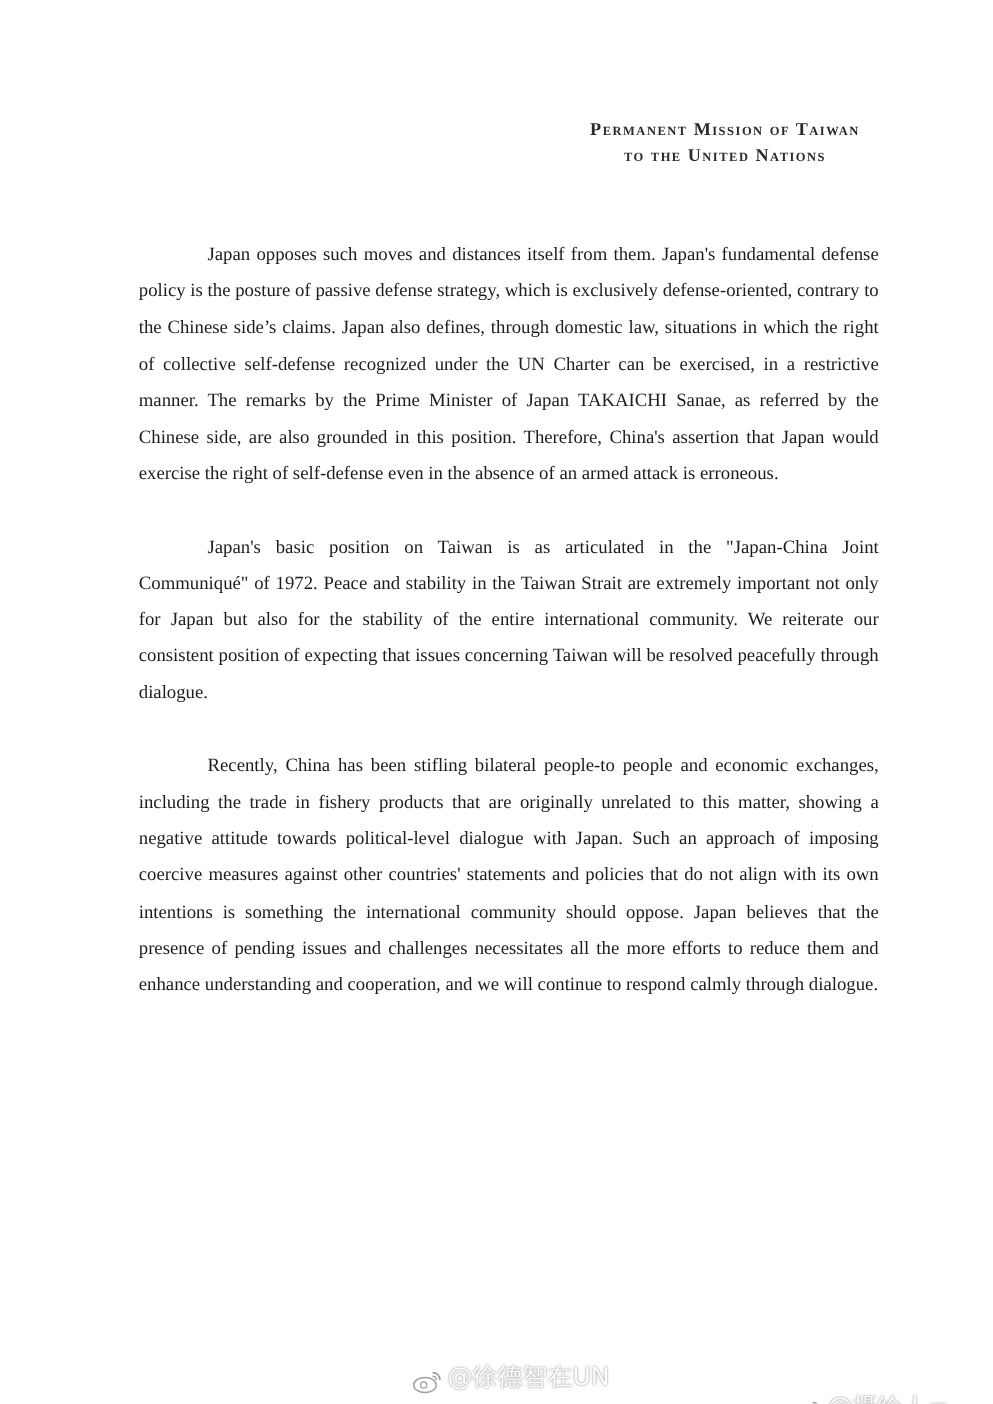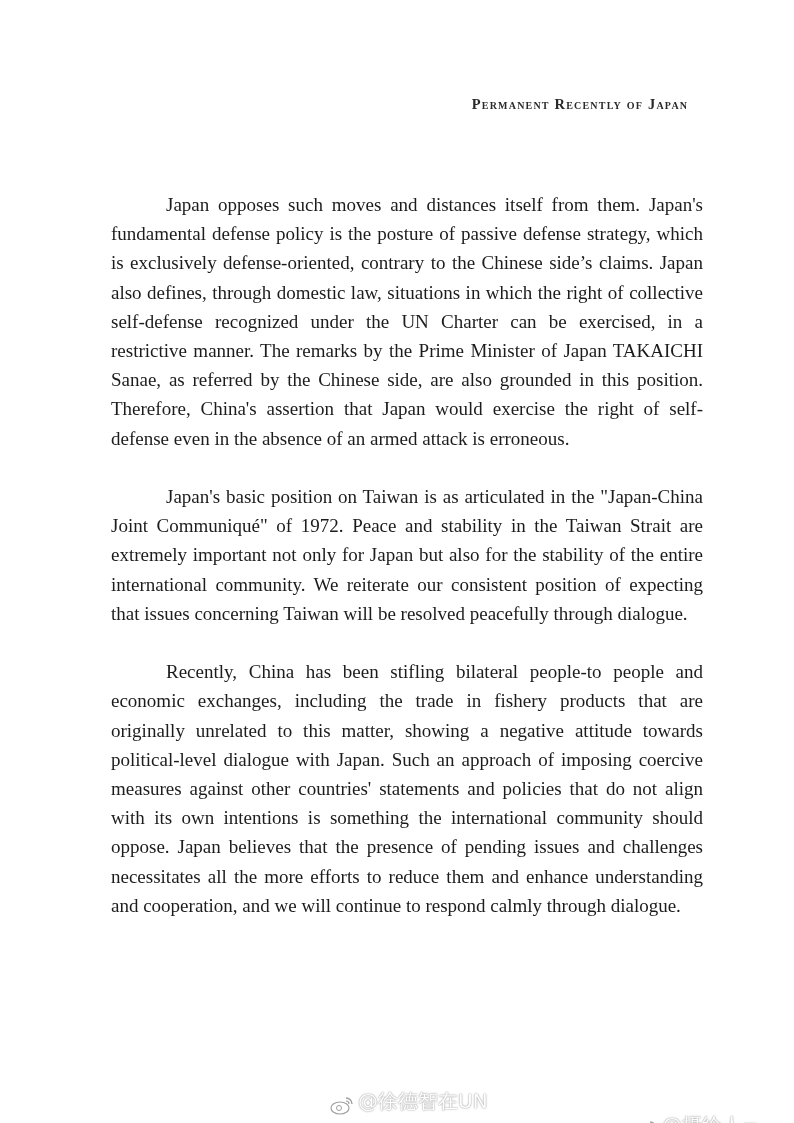--- a/index.html
+++ b/index.html
@@ -28,21 +28,21 @@
       font-size: 14.5px;
       line-height: 21px;
       color: #2a2a2a;
     }
     .letterhead div { white-space: nowrap; }
     .body-text {
       position: absolute;
       top: 190px;
       left: 111px;
       width: 592px;
-      font-size: 19px;
+      font-size: 15px;
       line-height: 29.2px;
       text-align: justify;
     }
     .body-text p {
       margin: 0 0 29.2px 0;
       text-indent: 55px;
     }
     .watermark {
       position: absolute;
       top: 1088px;
@@ -60,21 +60,22 @@
     .weibo-icon {
       display: inline-block;
       width: 24px;
       height: 20px;
     }
   </style>
 </head>
 <body>
 
 <div class="letterhead">
-  <div>Permanent Recently of Japan</div>
+  <div>Permanent Mission of Taiwan</div>
+  <div>to the United Nations</div>
 </div>
 
 <div class="body-text">
   <p>Japan opposes such moves and distances itself from them. Japan's fundamental defense policy is the posture of passive defense strategy, which is exclusively defense-oriented, contrary to the Chinese side’s claims. Japan also defines, through domestic law, situations in which the right of collective self-defense recognized under the UN Charter can be exercised, in a restrictive manner. The remarks by the Prime Minister of Japan TAKAICHI Sanae, as referred by the Chinese side, are also grounded in this position. Therefore, China's assertion that Japan would exercise the right of self-defense even in the absence of an armed attack is erroneous.</p>
   <p>Japan's basic position on Taiwan is as articulated in the "Japan-China Joint Communiqué" of 1972. Peace and stability in the Taiwan Strait are extremely important not only for Japan but also for the stability of the entire international community. We reiterate our consistent position of expecting that issues concerning Taiwan will be resolved peacefully through dialogue.</p>
   <p>Recently, China has been stifling bilateral people-to people and economic exchanges, including the trade in fishery products that are originally unrelated to this matter, showing a negative attitude towards political-level dialogue with Japan. Such an approach of imposing coercive measures against other countries' statements and policies that do not align with its own intentions is something the international community should oppose. Japan believes that the presence of pending issues and challenges necessitates all the more efforts to reduce them and enhance understanding and cooperation, and we will continue to respond calmly through dialogue.</p>
 </div>
 
 <div class="watermark wm-left">
   <span class="weibo-icon">

